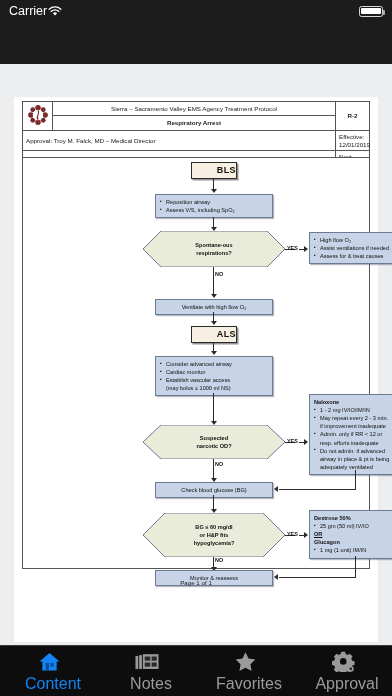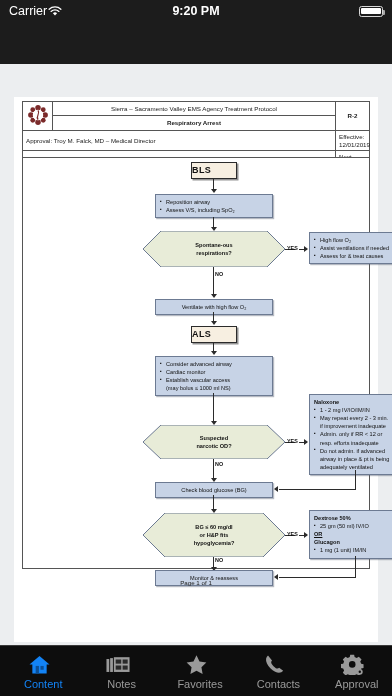--- a/index.html
+++ b/index.html
@@ -65,21 +65,21 @@
   .flow-frame { position:absolute; left:8px; top:60px; width:348px; height:412px;
                 border:1px solid #555; background:#fff; }
   .flow { position:absolute; inset:0; }
 
   
   .node { position:absolute; font-size:5.6px; color:#111; line-height:1.45; }
   .box  { background:#c7d3e6; border:1px solid #6c7a92;
           box-shadow: 1.2px 1.2px 0 rgba(90,100,120,.45); }
   .box-pad { padding:3px 4px; }
   .terminal { background:#f7efe1; border:1.6px solid #2b2b2b;
-              text-align:left; font-weight:bold; font-size:9px;
+              text-align:right; font-weight:bold; font-size:9px;
               letter-spacing:.4px; padding:1px 0;
               box-shadow: 1.5px 1.5px 0 rgba(40,40,40,.5); }
   .plain-box { text-align:center; }
   ul.b { list-style:none; }
   ul.b li { position:relative; padding-left:6px; }
   ul.b li::before { content:"\25AA"; position:absolute; left:0; top:-0.5px; font-size:5px; }
   .noind { padding-left:6px; }
 
   
   .hex { position:absolute; }
@@ -103,41 +103,40 @@
 
   .page-foot { position:absolute; left:8px; right:8px; top:482px;
                text-align:center; font-size:6.2px; color:#222; }
 
   
   .tabbar { position:absolute; bottom:0; left:0; right:0; height:51px;
             background:#0d0d0d; border-top:1px solid #3a3a3a;
             display:flex; align-items:center; }
   .tab { flex:1; display:flex; flex-direction:column; align-items:center;
          justify-content:center; gap:3px; cursor:pointer; }
-  .tab .tlabel { font-size:11px; color:#9a9a9a;padding-left:8px; }
+  .tab .tlabel { font-size:16px; color:#9a9a9a;padding-left:8px; }
   .tab.active .tlabel { color:#1383f5; }
   .ticon { height:22px; display:flex; align-items:flex-end; }
 </style>
 </head>
 <body>
 
 <div id="app">
 
   <div class="statusbar">
     <div class="sb-left">
       <span>Carrier</span>
       <span class="wifi">
         <svg viewBox="0 0 16 12" width="14" height="11">
           <path d="M8 10.6 L5.6 7.9 a3.6 3.6 0 0 1 4.8 0 Z" fill="#fff"></path>
           <path d="M3.5 5.9 a6.6 6.6 0 0 1 9 0" stroke="#fff" stroke-width="1.5" fill="none" stroke-linecap="round"></path>
           <path d="M1.3 3.4 a9.9 9.9 0 0 1 13.4 0" stroke="#fff" stroke-width="1.5" fill="none" stroke-linecap="round"></path>
         </svg>
       </span>
     </div>
-    <div class="sb-time">9:20 PM</div>
     <div class="sb-right">
       <span class="battery">
           <i></i>
         </span>
     </div>
   </div>
 
 
   <div class="content">
     <div class="page">
@@ -361,28 +360,20 @@
 
     <div class="tab">
       <span class="ticon">
         <svg viewBox="0 0 24 23" width="23" height="21">
           <path d="M12 1.5 L15.3 8.3 L22.8 9.3 L17.4 14.5 L18.7 22 L12 18.4 L5.3 22 L6.6 14.5 L1.2 9.3 L8.7 8.3 Z" fill="#9a9a9a"></path>
         </svg>
       </span>
       <span class="tlabel">Favorites</span>
     </div>
 
-    <div class="tab">
-      <span class="ticon">
-        <svg viewBox="0 0 22 22" width="21" height="21">
-          <path d="M4.2 1.6 C2 3.4 1.4 6.4 3.1 10 c1.7 3.6 5 7 8.6 8.7 3.6 1.7 6.6 1.1 8.4-1.1 l-4.2-3.2 c-1 1-2.2 1.1-3.4 .4 -1.6-.9-3.6-2.9-4.5-4.5 -.7-1.2-.6-2.4 .4-3.4 Z" fill="#9a9a9a"></path>
-        </svg>
-      </span>
-      <span class="tlabel">Contacts</span>
-    </div>
 
     <div class="tab">
       <span class="ticon">
         <svg viewBox="0 0 24 23" width="23" height="21">
           <g fill="#9a9a9a">
             <path d="M9.5 0.8 h4.3 l.5 2.6 2.3 1 2.3-1.4 3 3 -1.4 2.3 1 2.3 2.6 .5 v4.3 l-2.6 .5 -1 2.3 1.4 2.3 -3 3 -2.3-1.4 -2.3 1 -.5 2.6 h-4.3 l-.5-2.6 -2.3-1 -2.3 1.4 -3-3 1.4-2.3 -1-2.3 -2.6-.5 v-4.3 l2.6-.5 1-2.3 -1.4-2.3 3-3 2.3 1.4 2.3-1 Z"></path>
           </g>
           <circle cx="11.7" cy="11.4" r="3.6" fill="#0d0d0d"></circle>
           <circle cx="20" cy="19.5" r="3.2" fill="#9a9a9a"></circle>
           <circle cx="20" cy="19.5" r="1.3" fill="#0d0d0d"></circle>

